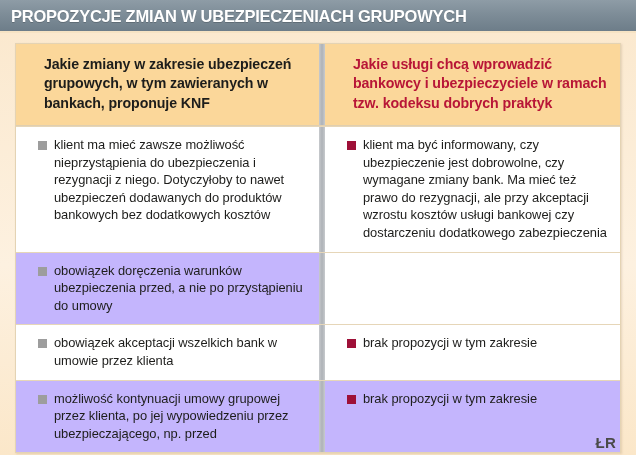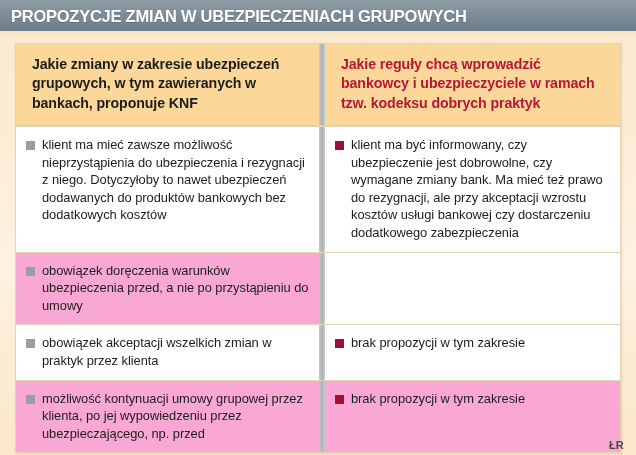--- a/index.html
+++ b/index.html
@@ -83,27 +83,27 @@
     background: #fbd79a;
     padding-top: 11px;
     padding-bottom: 12px;
   }
   .row.header-row {
     border-bottom: 1px solid #e0cfb0;
   }
 
   
   .row.shade-white .cell { background: #ffffff; }
-  .row.shade-tan   .cell { background: #f9a8d4; }
+  .row.shade-tan   .cell { background: #c4b5fd; }
 
   .row + .row { border-top: 1px solid #e6d6b8; }
 
   .cell {
     box-sizing: border-box;
-    padding: 9px 10px 10px 10px;
+    padding: 9px 10px 10px 22px;
     position: relative;
   }
   .cell.col-left {
     width: 303px;
     flex: 0 0 303px;
   }
   .cell.col-divider {
     width: 6px;
     flex: 0 0 6px;
     padding: 0;
@@ -146,23 +146,23 @@
   .item-text {
     font-size: 12.9px;
     line-height: 1.365;
     color: #1d1d1b;
     letter-spacing: -0.05px;
   }
 
   
   .credit {
     position: absolute;
-    right: 12px;
+    right: 20px;
     bottom: 4px;
-    font-size: 11px;
+    font-size: 15px;
     font-weight: bold;
     color: #4a4a48;
     letter-spacing: 0.2px;
   }
 </style>
 </head>
 <body>
 
 <div class="infographic">
 
@@ -173,21 +173,21 @@
   <div class="panel">
 
     <div class="table-wrap">
 
       <div class="row header-row">
         <div class="cell col-left">
           <p class="hdr-text hdr-left">Jakie zmiany w zakresie ubezpieczeń grupowych, w tym zawieranych w bankach, proponuje KNF</p>
         </div>
         <div class="cell col-divider"></div>
         <div class="cell col-right">
-          <p class="hdr-text hdr-right">Jakie reguły chcą wprowadzić bankowcy i ubezpieczyciele w ramach tzw. kodeksu dobrych praktyk</p>
+          <p class="hdr-text hdr-right">Jakie usługi chcą wprowadzić bankowcy i ubezpieczyciele w ramach tzw. kodeksu dobrych praktyk</p>
         </div>
       </div>
 
       <div class="row shade-white">
         <div class="cell col-left">
           <div class="item">
             <span class="bullet gray"></span>
             <span class="item-text">klient ma mieć zawsze możliwość nieprzystąpienia do ubezpieczenia i rezygnacji z niego. Dotyczyłoby to nawet ubezpieczeń dodawanych do produktów bankowych bez dodatkowych kosztów</span>
           </div>
         </div>
@@ -207,21 +207,21 @@
             <span class="item-text">obowiązek doręczenia warunków ubezpieczenia przed, a nie po przystąpieniu do umowy</span>
           </div>
         </div>
         <div class="cell col-divider"></div>
       </div>
 
       <div class="row shade-white">
         <div class="cell col-left">
           <div class="item">
             <span class="bullet gray"></span>
-            <span class="item-text">obowiązek akceptacji wszelkich zmian w praktyk przez klienta</span>
+            <span class="item-text">obowiązek akceptacji wszelkich bank w umowie przez klienta</span>
           </div>
         </div>
         <div class="cell col-divider"></div>
         <div class="cell col-right">
           <div class="item">
             <span class="bullet red"></span>
             <span class="item-text">brak propozycji w tym zakresie</span>
           </div>
         </div>
       </div>

